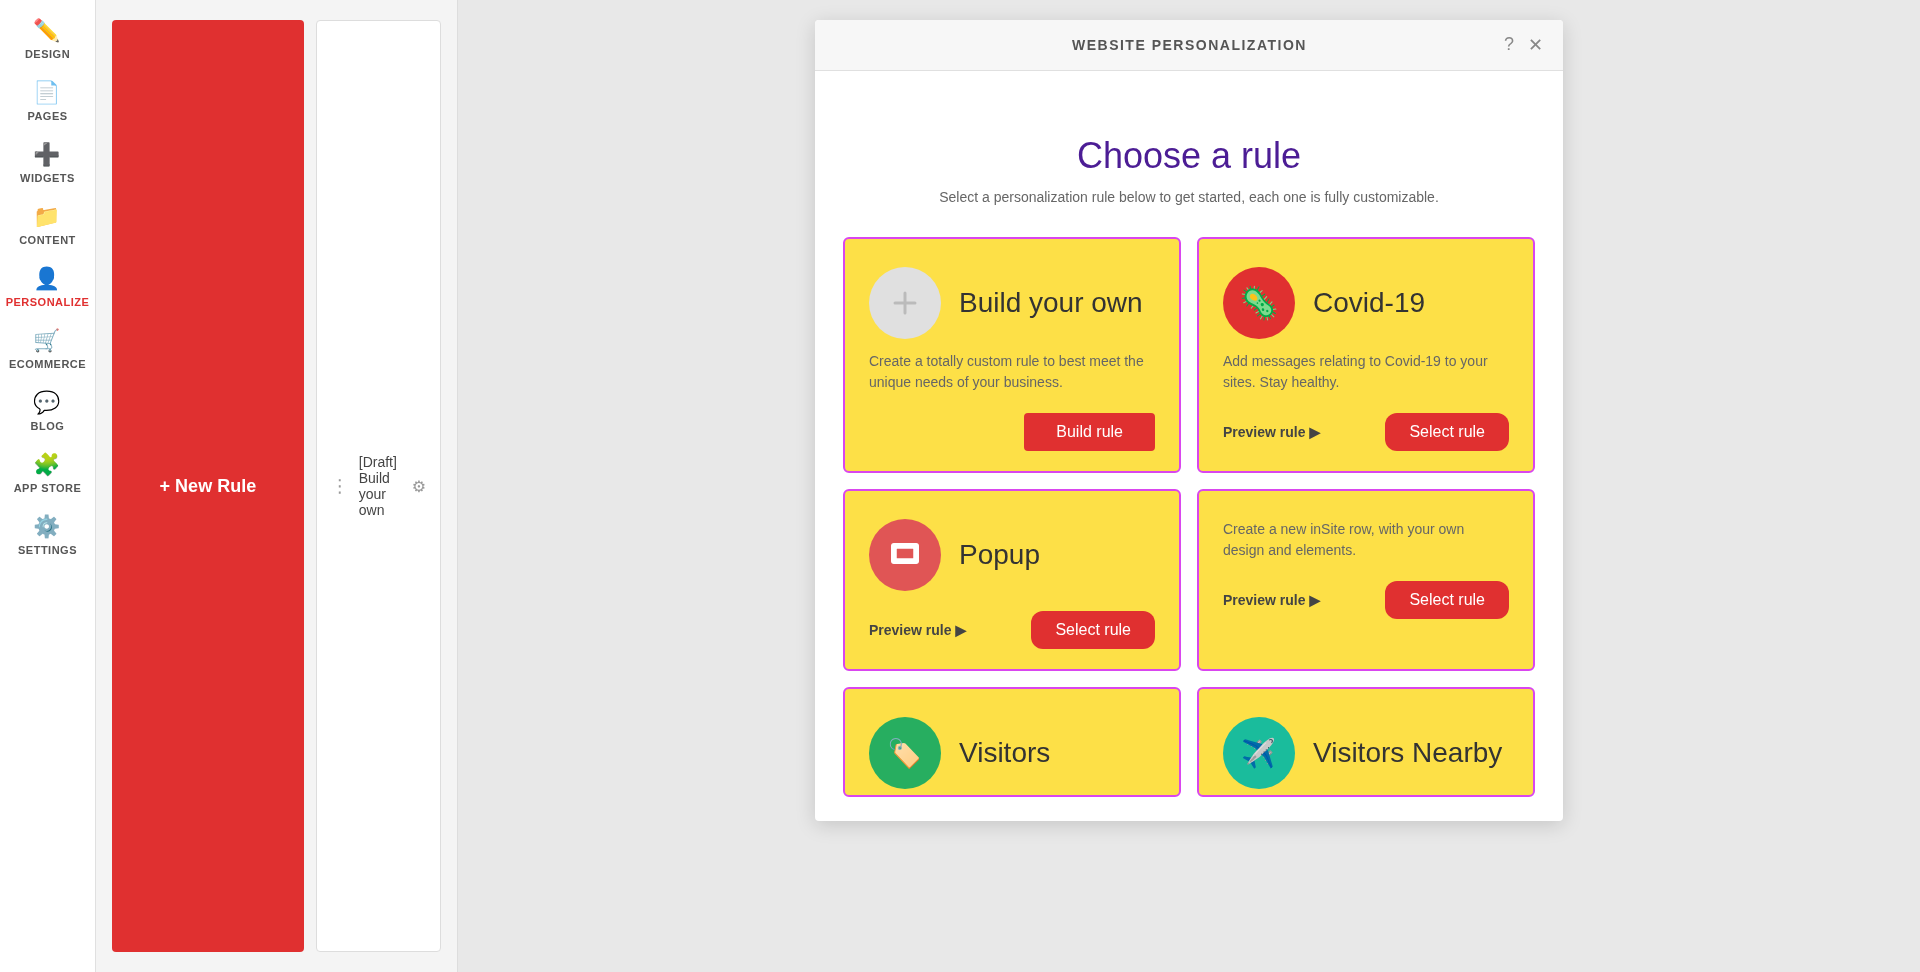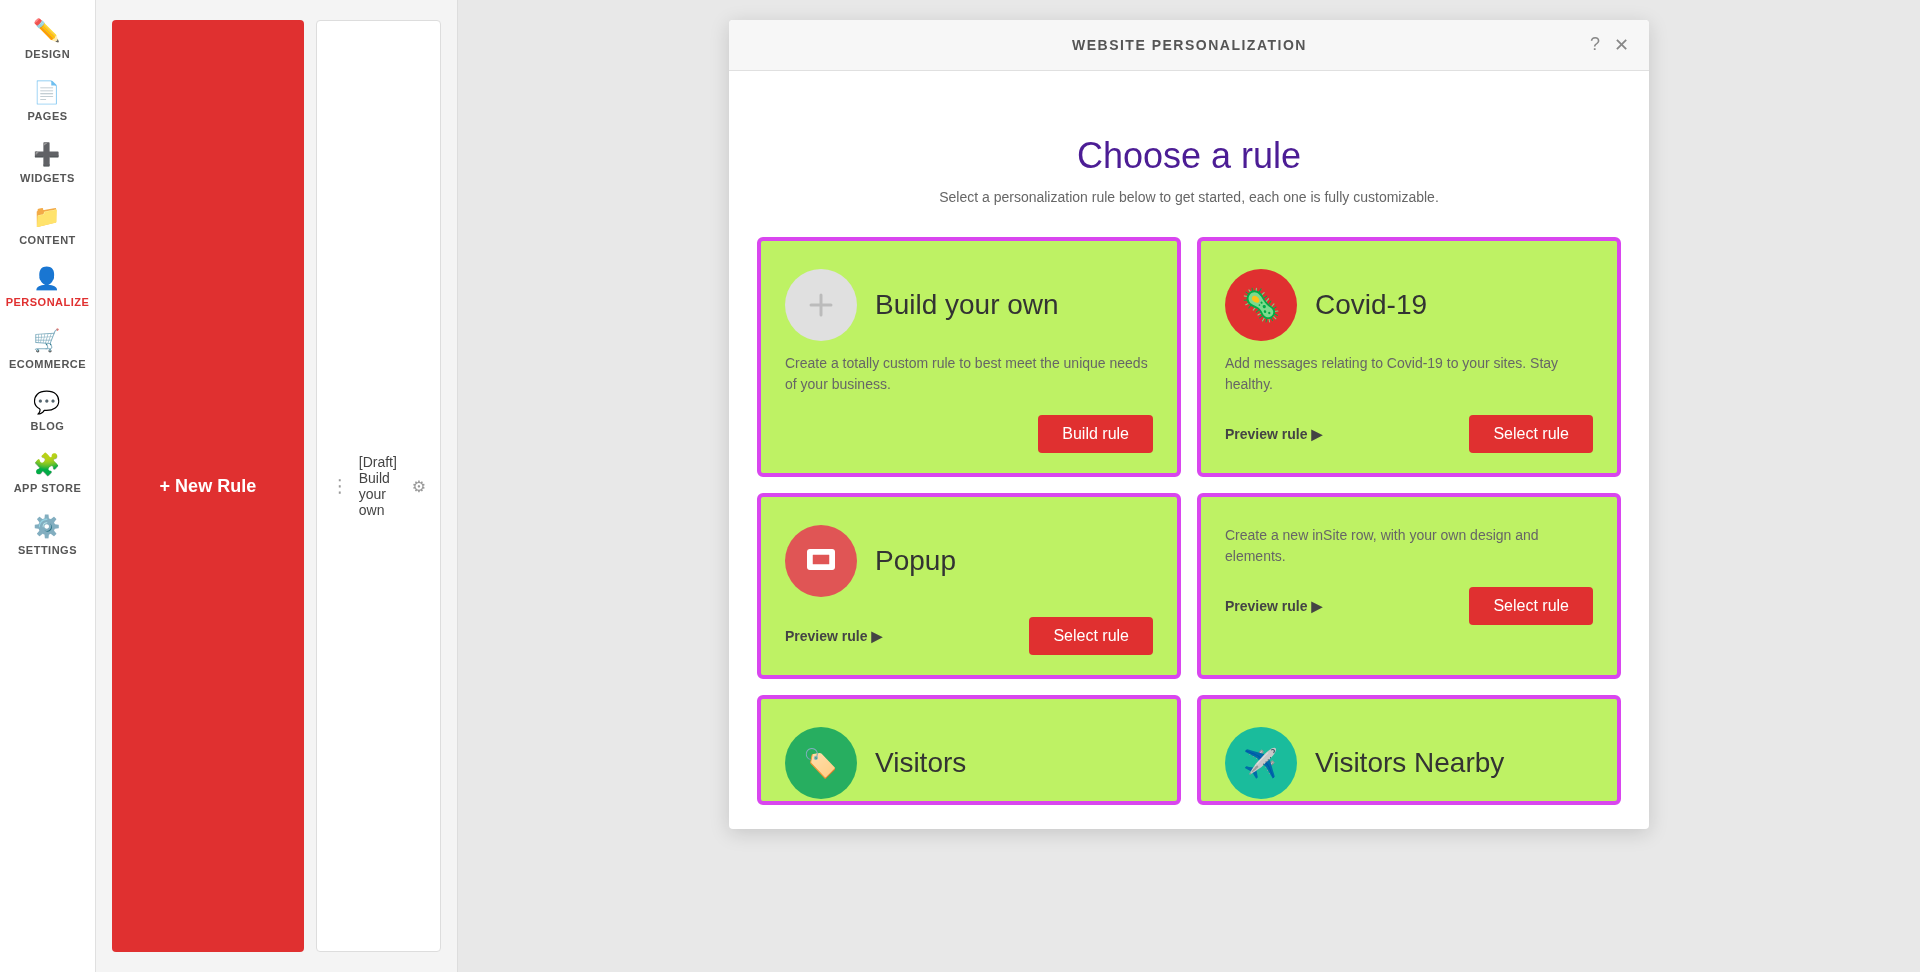--- a/index.html
+++ b/index.html
@@ -80,21 +80,21 @@
       display: flex;
       align-items: flex-start;
       justify-content: center;
       padding: 20px;
       background: #e8e8e8;
     }
 
     .modal {
       background: #fff;
       border-radius: 4px;
-      width: 920px;
+      width: 748px;
       max-height: 920px;
       overflow: hidden;
       position: relative;
       box-shadow: 0 4px 20px rgba(0,0,0,0.15);
     }
 
     .modal-header {
       background: #f7f7f7;
       border-bottom: 1px solid #e0e0e0;
       padding: 14px 20px;
@@ -135,24 +135,24 @@
     }
 
     
     .rules-grid {
       display: grid;
       grid-template-columns: 1fr 1fr;
       gap: 16px;
     }
 
     .rule-card {
-      border: 4px solid #d946ef;
+      border: 2px solid #d946ef;
       border-radius: 6px;
       padding: 28px 24px 20px;
-      background: #bef264;
+      background: #fde047;
       display: flex;
       flex-direction: column;
       gap: 12px;
     }
 
     .rule-card-header {
       display: flex;
       align-items: center;
       gap: 18px;
     }
@@ -199,33 +199,33 @@
       cursor: pointer;
       display: flex;
       align-items: center;
       gap: 4px;
     }
 
     .select-btn {
       background: #e03030;
       color: #fff;
       border: none;
-      border-radius: 4px;
+      border-radius: 12px;
       padding: 10px 24px;
       font-size: 16px;
       font-weight: 500;
       cursor: pointer;
     }
 
     .build-btn {
       background: #e03030;
       color: #fff;
       border: none;
       border-radius: 4px;
-      padding: 10px 24px;
+      padding: 10px 32px;
       font-size: 16px;
       font-weight: 500;
       cursor: pointer;
       align-self: flex-end;
       margin-top: auto;
     }
   </style>
 </head>
 <body>
 

